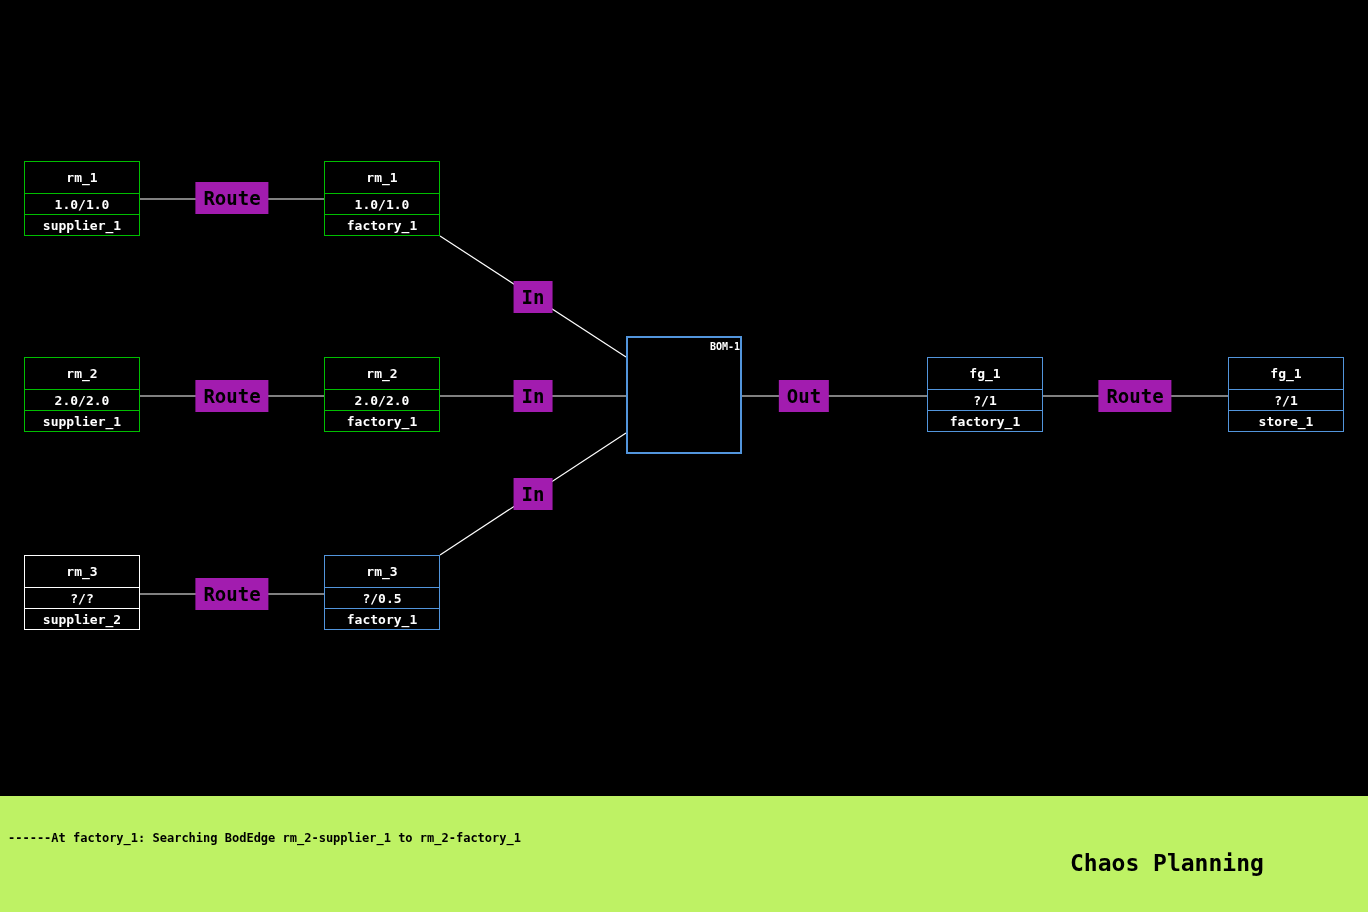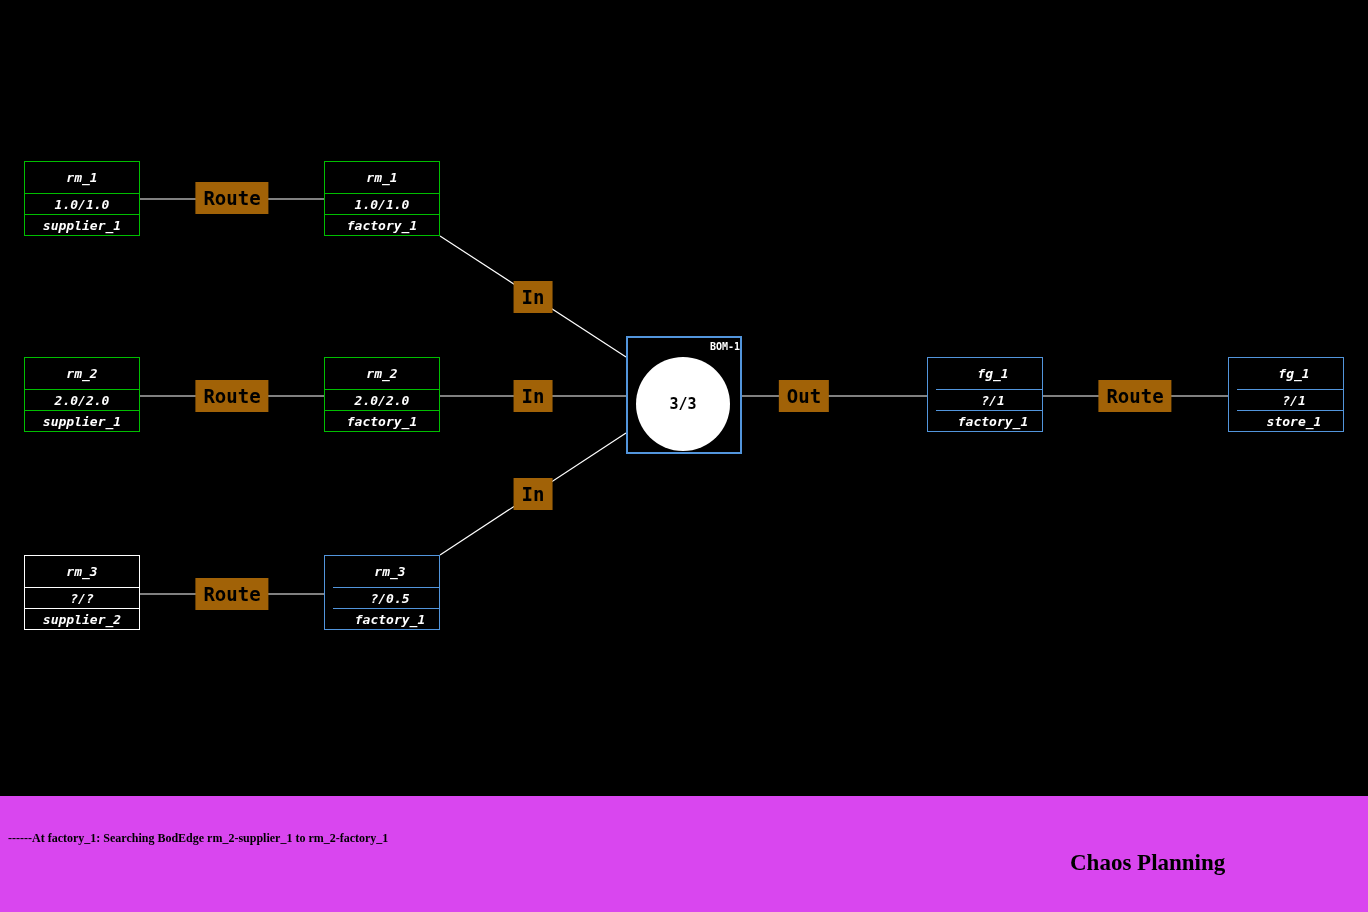--- a/index.html
+++ b/index.html
@@ -14,35 +14,34 @@
   #edge-layer { position: absolute; left: 0; top: 0; width: 1368px; height: 912px; }
   #edge-layer line { stroke: #ffffff; stroke-width: 1.2; }
 
   
   .node {
     position: absolute;
     width: 116px;
     border: 1.5px solid #ffffff;
     background: #000000;
     color: #ffffff;
-    font-style: italic;
   }
   .node .cell {
     height: 21px;
     line-height: 21px;
     text-align: center;
     font-size: 13px;
     font-weight: bold;
     white-space: nowrap;
     overflow: hidden;
   }
   .node .cell.head { height: 31px; line-height: 31px; }
   .node .cell + .cell { border-top: 1.5px solid #ffffff; }
   .node[data-border="green"], .node[data-border="green"] .cell { border-color: #00be00; }
-  .node[data-border="blue"],  .node[data-border="blue"]  .cell { border-color: #5295dc; padding-left: 8px; }
+  .node[data-border="blue"],  .node[data-border="blue"]  .cell { border-color: #5295dc; }
   .node[data-border="white"], .node[data-border="white"] .cell { border-color: #ffffff; }
 
   
   .bom {
     position: absolute;
     left: 626px; top: 336px;
     width: 116px; height: 118px;
     border: 2.5px solid #5295dc;
     background: #000000;
   }
@@ -64,36 +63,35 @@
   .bom-progress {
     color: #000000;
     font-size: 15px;
     font-weight: bold;
   }
 
   
   .elabel {
     position: absolute;
     transform: translate(-50%, -50%);
-    background: #a16207;
+    background: #a21caf;
     color: #000000;
     font-size: 19px;
     font-weight: bold;
     line-height: 24px;
     padding: 4px 8px;
     white-space: nowrap;
   }
 
   
   .bottom-band {
     position: absolute;
     left: 0; top: 796px;
     width: 1368px; height: 116px;
-    background: #d946ef;
-    font-family: Liberation Serif, serif;
+    background: #bef264;
   }
   .log {
     position: absolute;
     left: 8px; top: 2px;
     color: #000000;
     font-size: 12px;
     font-weight: bold;
     line-height: 16px;
     white-space: pre;
   }
@@ -148,23 +146,20 @@
   </div>
 
   <div class="node" style="left:324px; top:555px" data-border="blue">
     <div class="cell head">rm_3</div>
     <div class="cell">?/0.5</div>
     <div class="cell">factory_1</div>
   </div>
 
   <div class="bom">
     <div class="bom-title">BOM-1</div>
-    <div class="bom-circle">
-      <span class="bom-progress">3/3</span>
-    </div>
   </div>
 
   <div class="node" style="left:927px; top:357px" data-border="blue">
     <div class="cell head">fg_1</div>
     <div class="cell">?/1</div>
     <div class="cell">factory_1</div>
   </div>
 
   <div class="node" style="left:1228px; top:357px" data-border="blue">
     <div class="cell head">fg_1</div>

